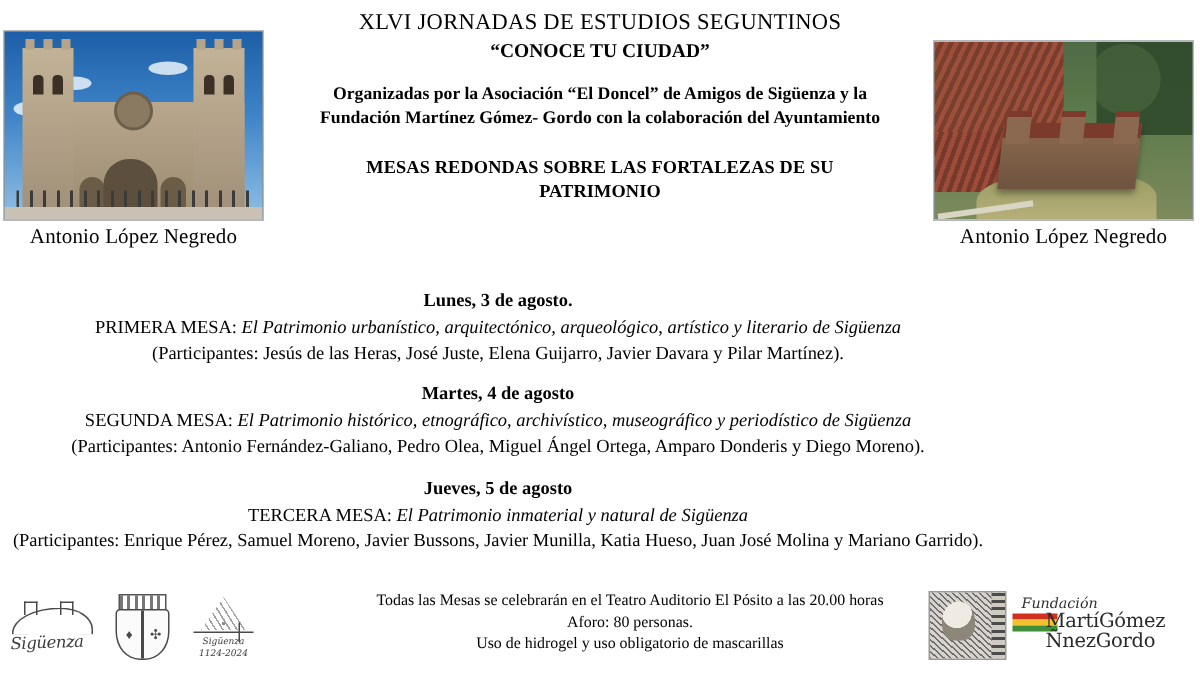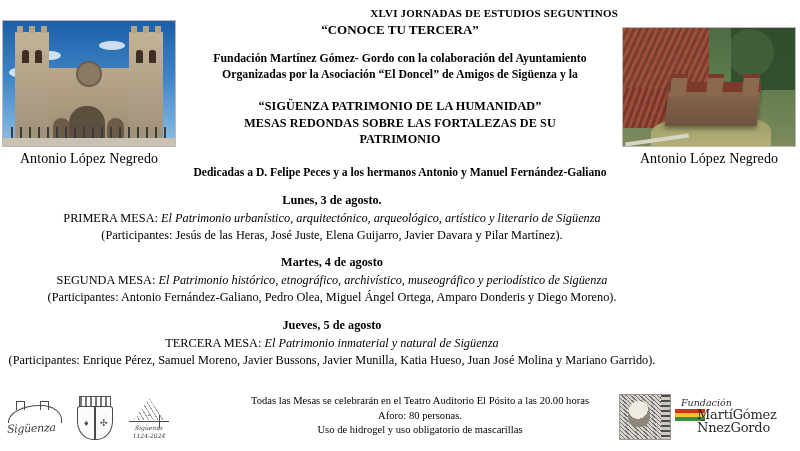--- a/index.html
+++ b/index.html
@@ -143,26 +143,25 @@
 
   
   .center-col {
     position: absolute;
     left: 182px;
     top: 0px;
     width: 436px;
     text-align: center;
   }
   .title-main {
-    font-size: 11px;
-    font-weight: bold;
+    font-size: 15px;
+    font-weight: normal;
     letter-spacing: .2px;
     margin-top: 7px;
     line-height: 1.15;
-    text-align: right;
   }
   .title-sub {
     font-size: 13px;
     font-weight: bold;
     margin-top: 2px;
   }
   .org-block {
     font-size: 11.8px;
     font-weight: bold;
     line-height: 1.35;
@@ -400,35 +399,33 @@
         <div class="castle-tower" style="left:38px;"></div>
         <div class="castle-tower" style="left:74px;"></div>
       </div>
       <div class="road"></div>
     </div>
     <div class="photo-caption">Antonio López Negredo</div>
   </div>
 
   <div class="center-col">
     <div class="title-main">XLVI JORNADAS DE ESTUDIOS SEGUNTINOS</div>
-    <div class="title-sub">“CONOCE TU TERCERA”</div>
+    <div class="title-sub">“CONOCE TU CIUDAD”</div>
 
     <div class="org-block">
+      <div>Organizadas por la Asociación “El Doncel” de Amigos de Sigüenza y la</div>
       <div>Fundación Martínez Gómez- Gordo con la colaboración del Ayuntamiento</div>
-      <div>Organizadas por la Asociación “El Doncel” de Amigos de Sigüenza y la</div>
     </div>
 
     <div class="theme-block">
-      <div>“SIGÜENZA PATRIMONIO DE LA HUMANIDAD”</div>
       <div>MESAS REDONDAS SOBRE LAS FORTALEZAS DE SU</div>
       <div>PATRIMONIO</div>
     </div>
   </div>
 
-  <div class="dedication">Dedicadas a D. Felipe Peces y a los hermanos Antonio y Manuel Fernández-Galiano</div>
 
   <div class="sessions">
 
     <div class="session">
       <div class="session-date">Lunes,  3 de  agosto.</div>
       <div class="session-line"><span class="mesa-label">PRIMERA MESA: </span><span class="mesa-topic">El Patrimonio urbanístico, arquitectónico, arqueológico, artístico y literario de Sigüenza</span></div>
       <div class="session-part">(Participantes: Jesús de las Heras, José Juste, Elena Guijarro, Javier Davara y Pilar Martínez).</div>
     </div>
 
     <div class="session">

